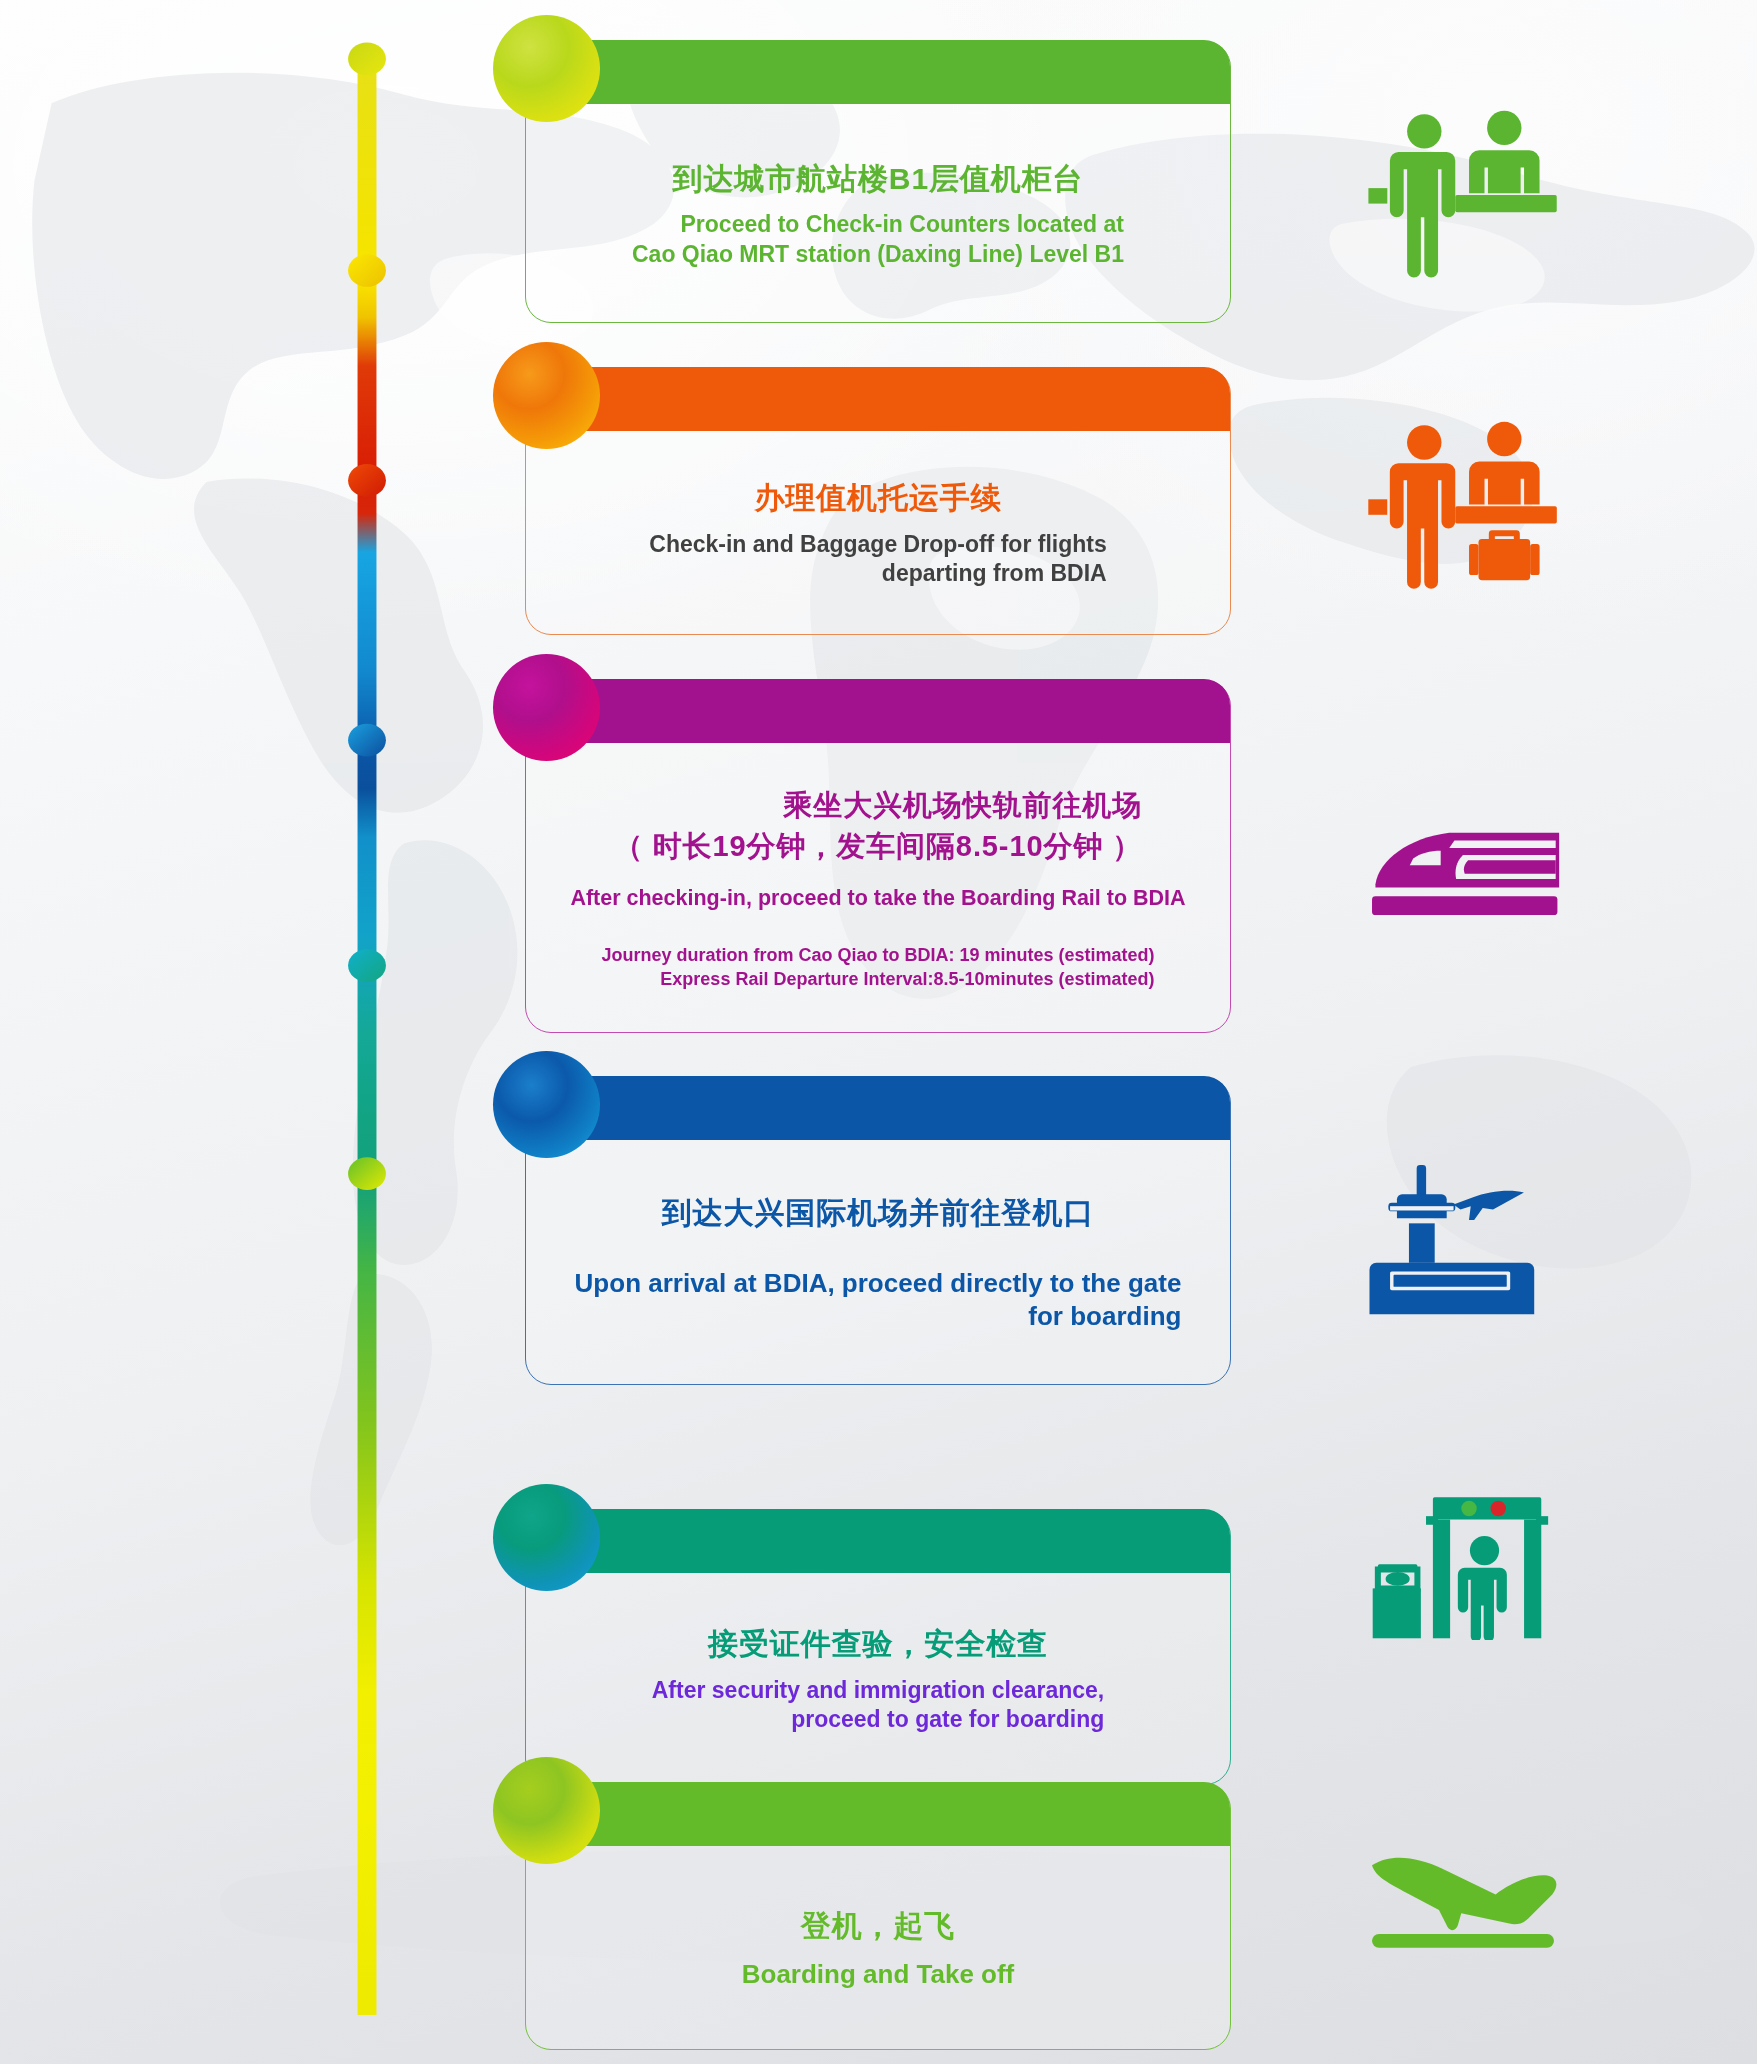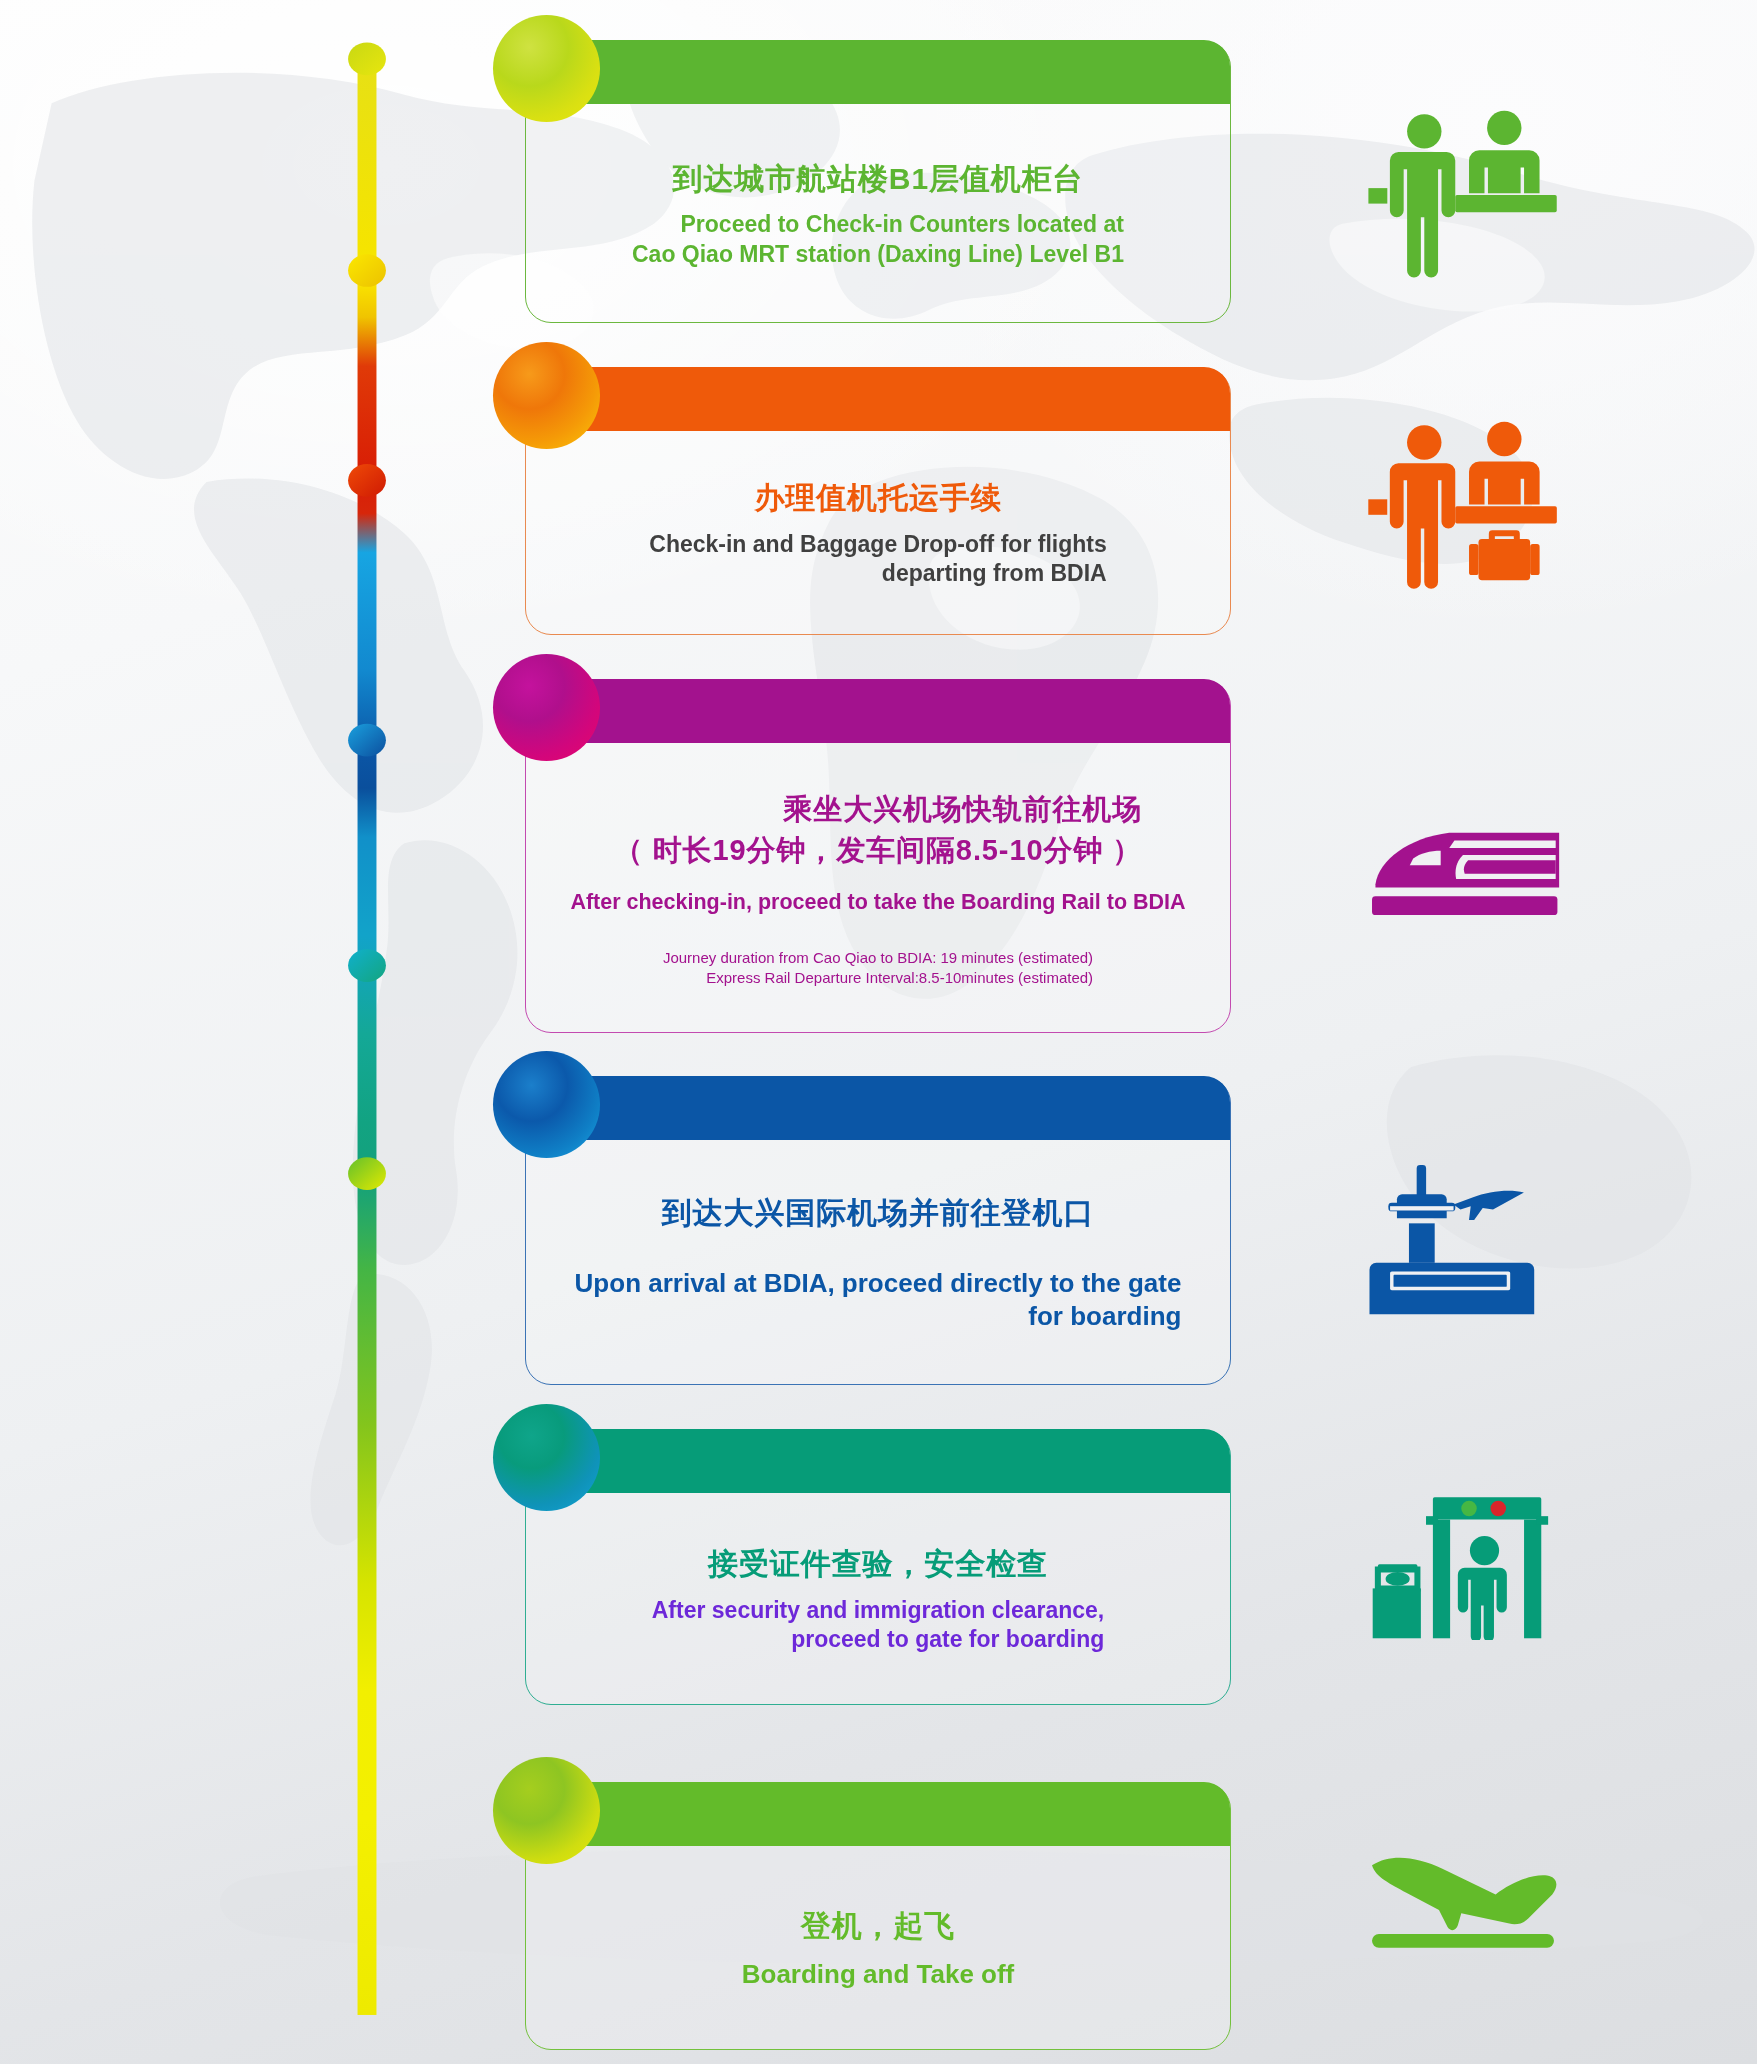--- a/index.html
+++ b/index.html
@@ -49,21 +49,21 @@
     text-align:right;padding:0 29px;box-sizing:border-box;
   }
   .cn-title{
     font-size:30px;font-weight:bold;letter-spacing:0.9px;line-height:1.32;
     margin:0 0 12px 0;white-space:pre-line;
   }
   .en-line{
     font-size:23px;font-weight:bold;line-height:1.28;margin:0;white-space:pre-line;
   }
   .en-sub{
-    font-size:15px;font-weight:normal;line-height:1.32;margin:32px 0 0 0;white-space:pre-line;
+    font-size:18px;font-weight:bold;line-height:1.32;margin:32px 0 0 0;white-space:pre-line;
   }
 
   
   .knob{
     position:absolute;width:107px;height:107px;border-radius:50%;
     left:-33px;top:-27.5px;
   }
 
   
   #icons{position:absolute;left:1291px;top:0;width:344px;height:2065px;}
@@ -203,21 +203,21 @@
   <div class="card" style="top:1077px;height:308px;border-color:#3b73b5;">
     <div class="card-hd" style="background:#0b56a6;"></div>
     <div class="knob" style="background:radial-gradient(circle at 36% 32%, #1b7fcb 0%, #0b59ab 36%, #0f7fc6 70%, #1aa6e2 100%);"></div>
     <div class="card-body">
       <div class="cn-title" style="color:#0b56a6;">到达大兴国际机场并前往登机口</div>
       <div class="en-line" style="color:#0b56a6;font-size:26px;margin-top:22.4px;">Upon arrival at BDIA, proceed directly to the gate
 for boarding</div>
     </div>
   </div>
 
-  <div class="card" style="top:1430px;height:275px;border-color:#2fae92;">
+  <div class="card" style="top:1510px;height:275px;border-color:#2fae92;">
     <div class="card-hd" style="background:#069c78;"></div>
     <div class="knob" style="background:radial-gradient(circle at 36% 30%, #0fa58a 0%, #089b7c 32%, #0f93b8 68%, #12a3db 100%);"></div>
     <div class="card-body">
       <div class="cn-title" style="color:#069c78;">接受证件查验，安全检查</div>
       <div class="en-line" style="color:#6d28d9;">After security and immigration clearance,
 proceed to gate for boarding</div>
     </div>
   </div>
 
   <div class="card" style="top:1783px;height:267px;border-color:#73c13c;">

